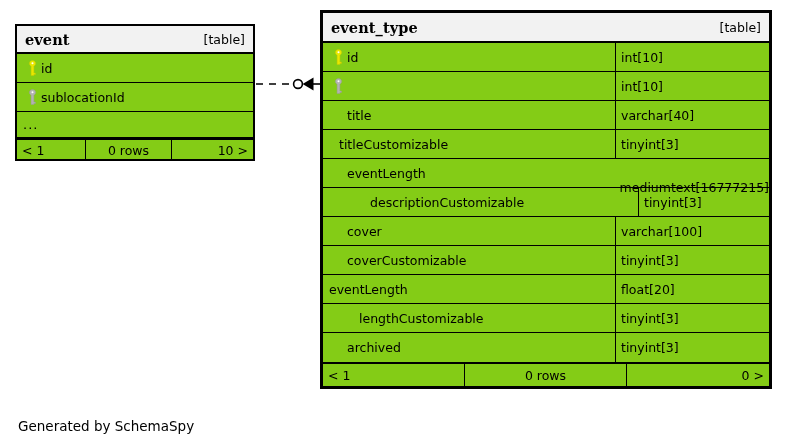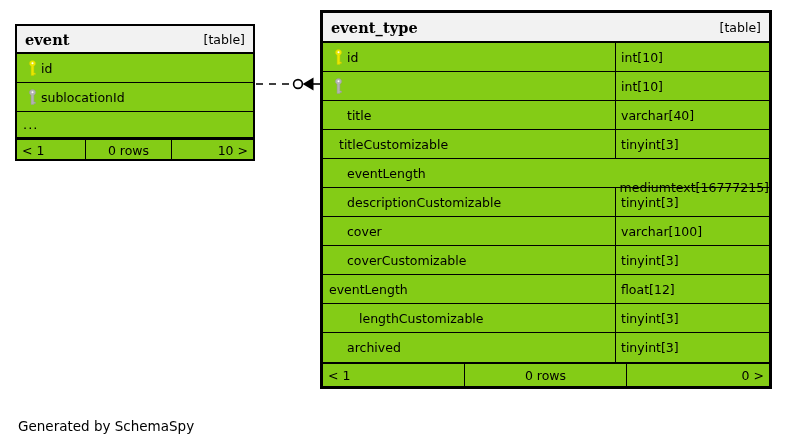--- a/index.html
+++ b/index.html
@@ -263,21 +263,21 @@
       </div>
 
       <div class="col-row" style="height:29px;">
         <div class="col-name" style="width:260px; padding-left:24px;">
           <span class="label-txt">eventLength</span>
         </div>
         <div class="col-type" style="flex:1 1 auto;margin-top:28px;">mediumtext[16777215]</div>
       </div>
 
       <div class="col-row" style="height:29px;">
-        <div class="col-name" style="width:260px; padding-left:24px;">
+        <div class="col-name" style="width:260px; padding-left:24px;margin-left:23px;">
           <span class="label-txt">descriptionCustomizable</span>
         </div>
         <div class="col-type" style="flex:1 1 auto;">tinyint[3]</div>
       </div>
 
       <div class="col-row" style="height:29px;">
         <div class="col-name" style="width:260px; padding-left:24px;">
           <span class="label-txt">cover</span>
         </div>
         <div class="col-type" style="flex:1 1 auto;">varchar[100]</div>
@@ -287,21 +287,21 @@
         <div class="col-name" style="width:260px; padding-left:24px;">
           <span class="label-txt">coverCustomizable</span>
         </div>
         <div class="col-type" style="flex:1 1 auto;">tinyint[3]</div>
       </div>
 
       <div class="col-row" style="height:29px;">
         <div class="col-name" style="width:260px; ">
           <span class="label-txt">eventLength</span>
         </div>
-        <div class="col-type" style="flex:1 1 auto;">float[12]</div>
+        <div class="col-type" style="flex:1 1 auto;">float[20]</div>
       </div>
 
       <div class="col-row" style="height:29px;">
         <div class="col-name" style="width:260px; padding-left:36px;">
           <span class="label-txt">lengthCustomizable</span>
         </div>
         <div class="col-type" style="flex:1 1 auto;">tinyint[3]</div>
       </div>
 
       <div class="col-row" style="height:29px;">

